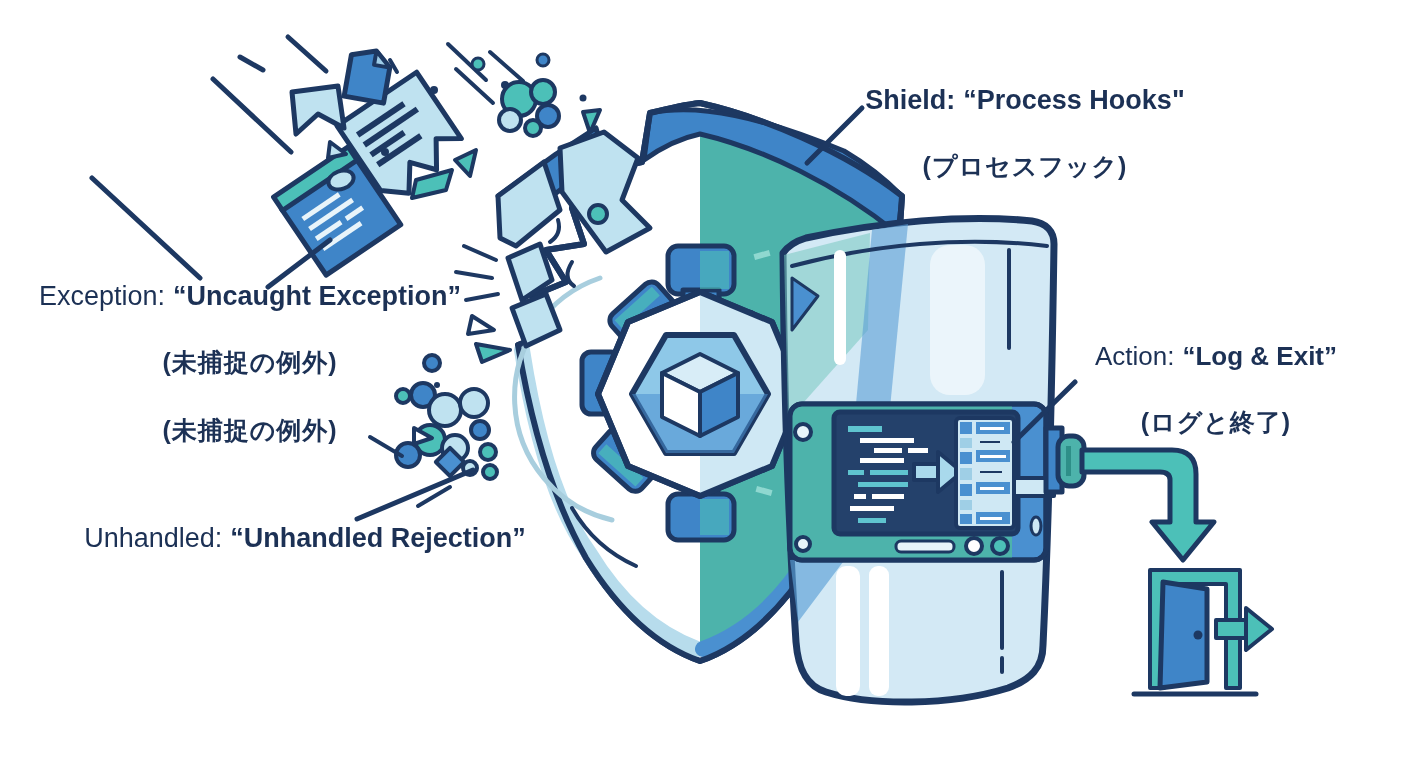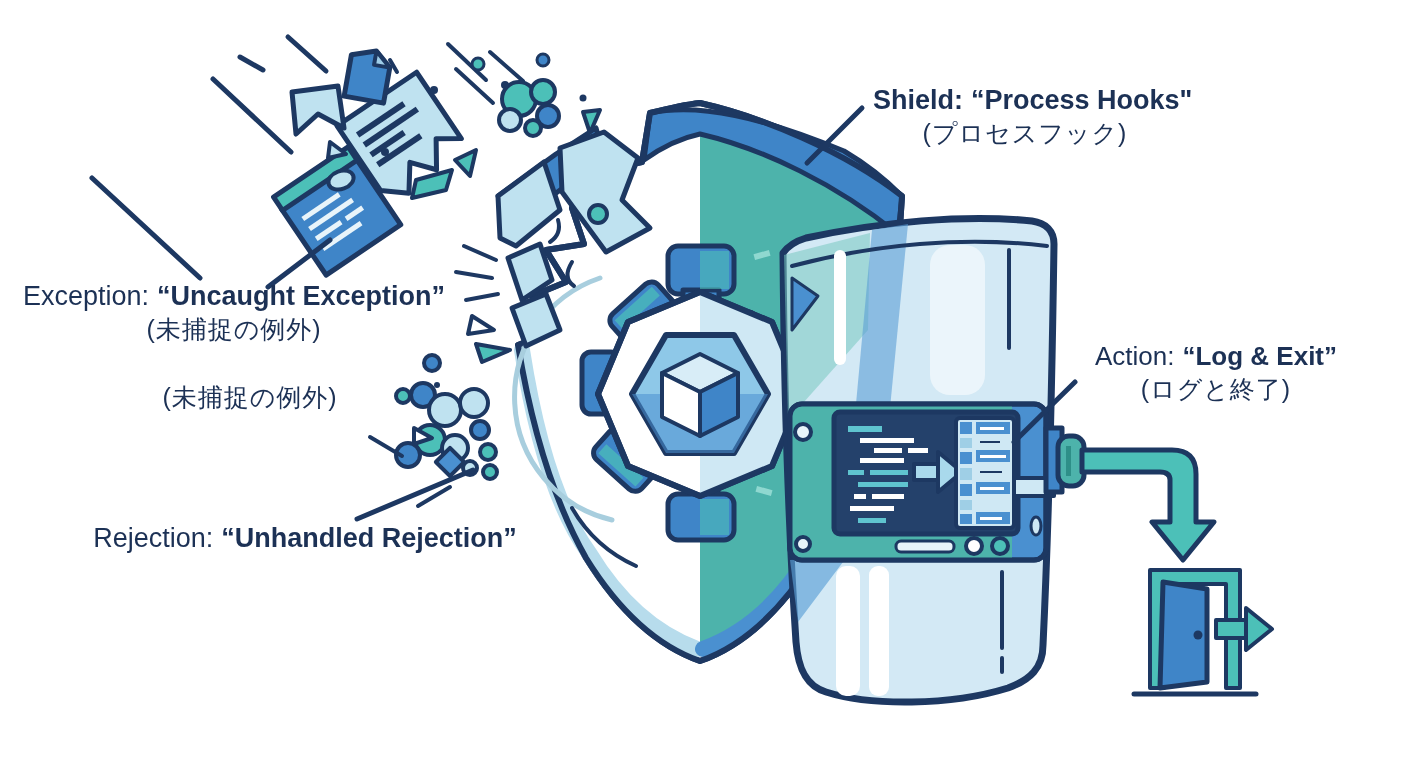--- a/index.html
+++ b/index.html
@@ -6,22 +6,22 @@
   body{
     width:1408px;height:768px;position:relative;overflow:hidden;
     background:#ffffff;
     font-family:"Liberation Sans", sans-serif;
   }
   #art{position:absolute;left:0;top:0;z-index:1;}
   .label{position:absolute;z-index:2;text-align:center;color:#1c3155;line-height:33px;}
   .l1{font-size:27px;white-space:nowrap;}
   .prefix{font-weight:400;margin-right:8px;}
   .quoted{font-weight:700;}
-  .jp{font-weight:400;font-size:25px;letter-spacing:1px;}
-  .shield-label .prefix{font-weight:700;margin-left:8px;}
+  .jp{font-weight:700;font-size:25px;letter-spacing:1px;margin-top:33px;}
+  .shield-label .prefix{font-weight:700;}
   .action-label .l1{font-size:26px;}
 </style>
 </head>
 <body>
 
 <svg id="art" width="1408" height="768" viewBox="0 0 1408 768" stroke-linejoin="round" stroke-linecap="round">
 
   <g stroke="#1d3862" fill="none">
     <line x1="92" y1="178" x2="200" y2="278" stroke-width="5"></line>
     <line x1="213" y1="79" x2="291" y2="152" stroke-width="5"></line>
@@ -330,29 +330,29 @@
     <line x1="473" y1="470" x2="357" y2="519"></line>
     <line x1="1075" y1="382" x2="1014" y2="442"></line>
   </g>
 </svg>
 
 <div class="label shield-label" style="left:865px;top:84px;width:320px;">
   <div class="l1"><span class="prefix">Shield:</span><span class="quoted">“Process Hooks"</span></div>
   <div class="jp">(プロセスフック)</div>
 </div>
 
-<div class="label exception-label" style="left:14px;top:280px;width:440px;">
+<div class="label exception-label" style="left:30px;top:280px;width:440px;">
   <div class="l1"><span class="prefix">Exception:</span><span class="quoted">“Uncaught Exception”</span></div>
   <div class="jp">(未捕捉の例外)</div>
 </div>
 
 <div class="label exception-dup-label" style="left:100px;top:381px;width:300px;">
   <div class="jp">(未捕捉の例外)</div>
 </div>
 
 <div class="label rejection-label" style="left:80px;top:522px;width:450px;">
-  <div class="l1"><span class="prefix">Rejection:</span><span class="quoted">“Unhandled Rejection”</span></div>
+  <div class="l1"><span class="prefix">Unhandled:</span><span class="quoted">“Unhandled Rejection”</span></div>
 </div>
 
 <div class="label action-label" style="left:1076px;top:340px;width:280px;">
   <div class="l1"><span class="prefix">Action:</span><span class="quoted">“Log &amp; Exit”</span></div>
   <div class="jp">(ログと終了)</div>
 </div>
 
 </body></html>

